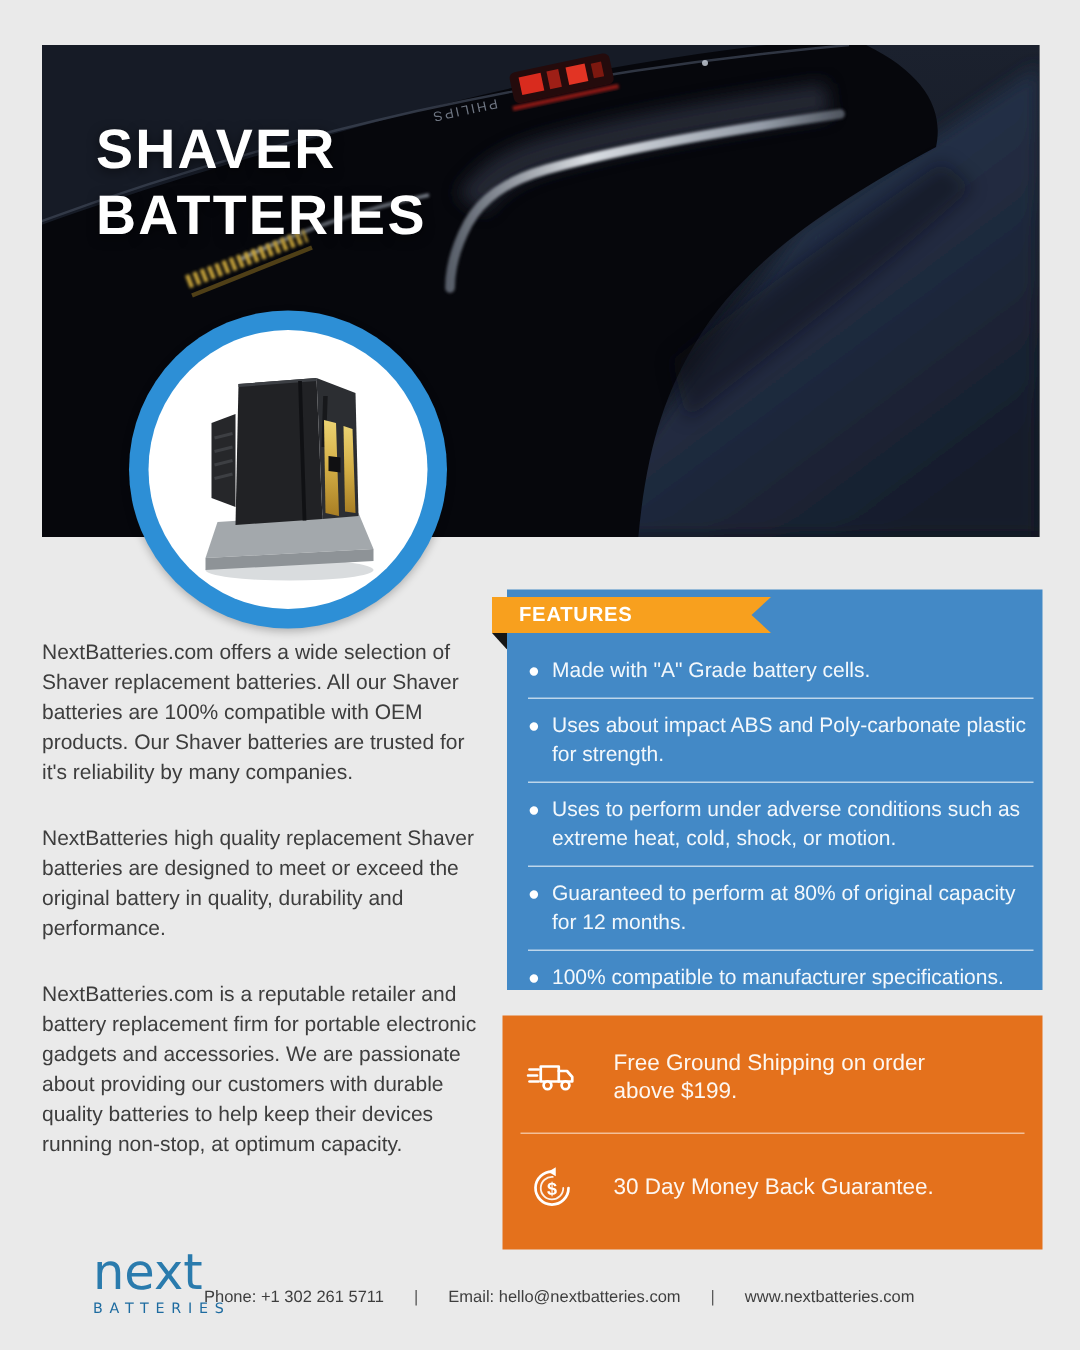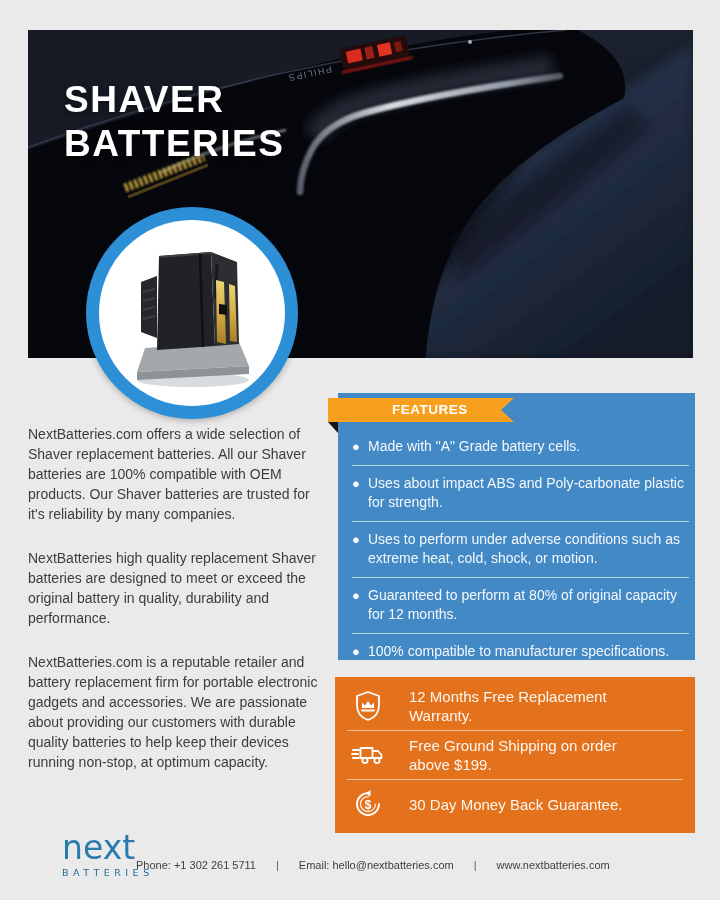--- a/index.html
+++ b/index.html
@@ -32,21 +32,21 @@
   
   .features-panel{
     position:absolute;left:338px;top:393px;width:357px;height:267px;
     background:#4389c6;
   }
   .features-banner{
     position:absolute;left:-10px;top:5px;width:186px;height:24px;z-index:2;
     background:#f8a01e;
     clip-path:polygon(0 0,100% 0,calc(100% - 13px) 50%,100% 100%,0 100%);
     color:#ffffff;font-weight:bold;font-size:13.5px;line-height:24px;
-    padding-left:18px;box-sizing:border-box;letter-spacing:.5px;text-align:center;
+    padding-left:18px;box-sizing:border-box;letter-spacing:.5px;
   }
   .features-fold{
     position:absolute;left:-10px;top:29px;width:10px;height:11px;background:#161616;
     clip-path:polygon(0 0,100% 0,100% 100%);
   }
   .features-list{list-style:none;margin:0;padding:36px 6px 8px 14px;}
   .feature-item{
     display:flex;align-items:flex-start;padding:8px 0 9px 0;
     color:#f3f8fc;font-size:14px;line-height:19px;
   }
@@ -190,30 +190,20 @@
         <span class="bullet">●</span>
         <span>100% compatible to manufacturer specifications.</span>
       </li>
     </ul>
   </div>
 
   <div class="benefits-panel">
     <div class="benefit-row">
       <span class="benefit-icon">
         <svg viewBox="0 0 34 34" width="34" height="34" fill="none" stroke="#ffffff" stroke-width="1.8" stroke-linecap="round" stroke-linejoin="round">
-          <path d="M17,3 L28,7 V16 C28,24 23,29 17,31 C11,29 6,24 6,16 V7 Z"></path>
-          <polygon points="11,19 11,13.5 14,16.5 17,12 20,16.5 23,13.5 23,19" fill="#ffffff" stroke="none"></polygon>
-          <line x1="11" y1="21.5" x2="23" y2="21.5"></line>
-        </svg>
-      </span>
-      <span class="benefit-text">12 Months Free Replacement Warranty.</span>
-    </div>
-    <div class="benefit-row">
-      <span class="benefit-icon">
-        <svg viewBox="0 0 34 34" width="34" height="34" fill="none" stroke="#ffffff" stroke-width="1.8" stroke-linecap="round" stroke-linejoin="round">
           <line x1="2" y1="12" x2="8" y2="12"></line>
             <line x1="1" y1="16" x2="7" y2="16"></line>
             <line x1="2" y1="20" x2="8" y2="20"></line>
           <rect x="9.5" y="10" width="12" height="10"></rect>
           <path d="M21.5,13 H27 L30.5,17 V20 H21.5"></path>
           <circle cx="14" cy="22.5" r="2.6" fill="#e4711c"></circle>
           <circle cx="26" cy="22.5" r="2.6" fill="#e4711c"></circle>
         </svg>
       </span>
       <span class="benefit-text">Free Ground Shipping on order above $199.</span>

